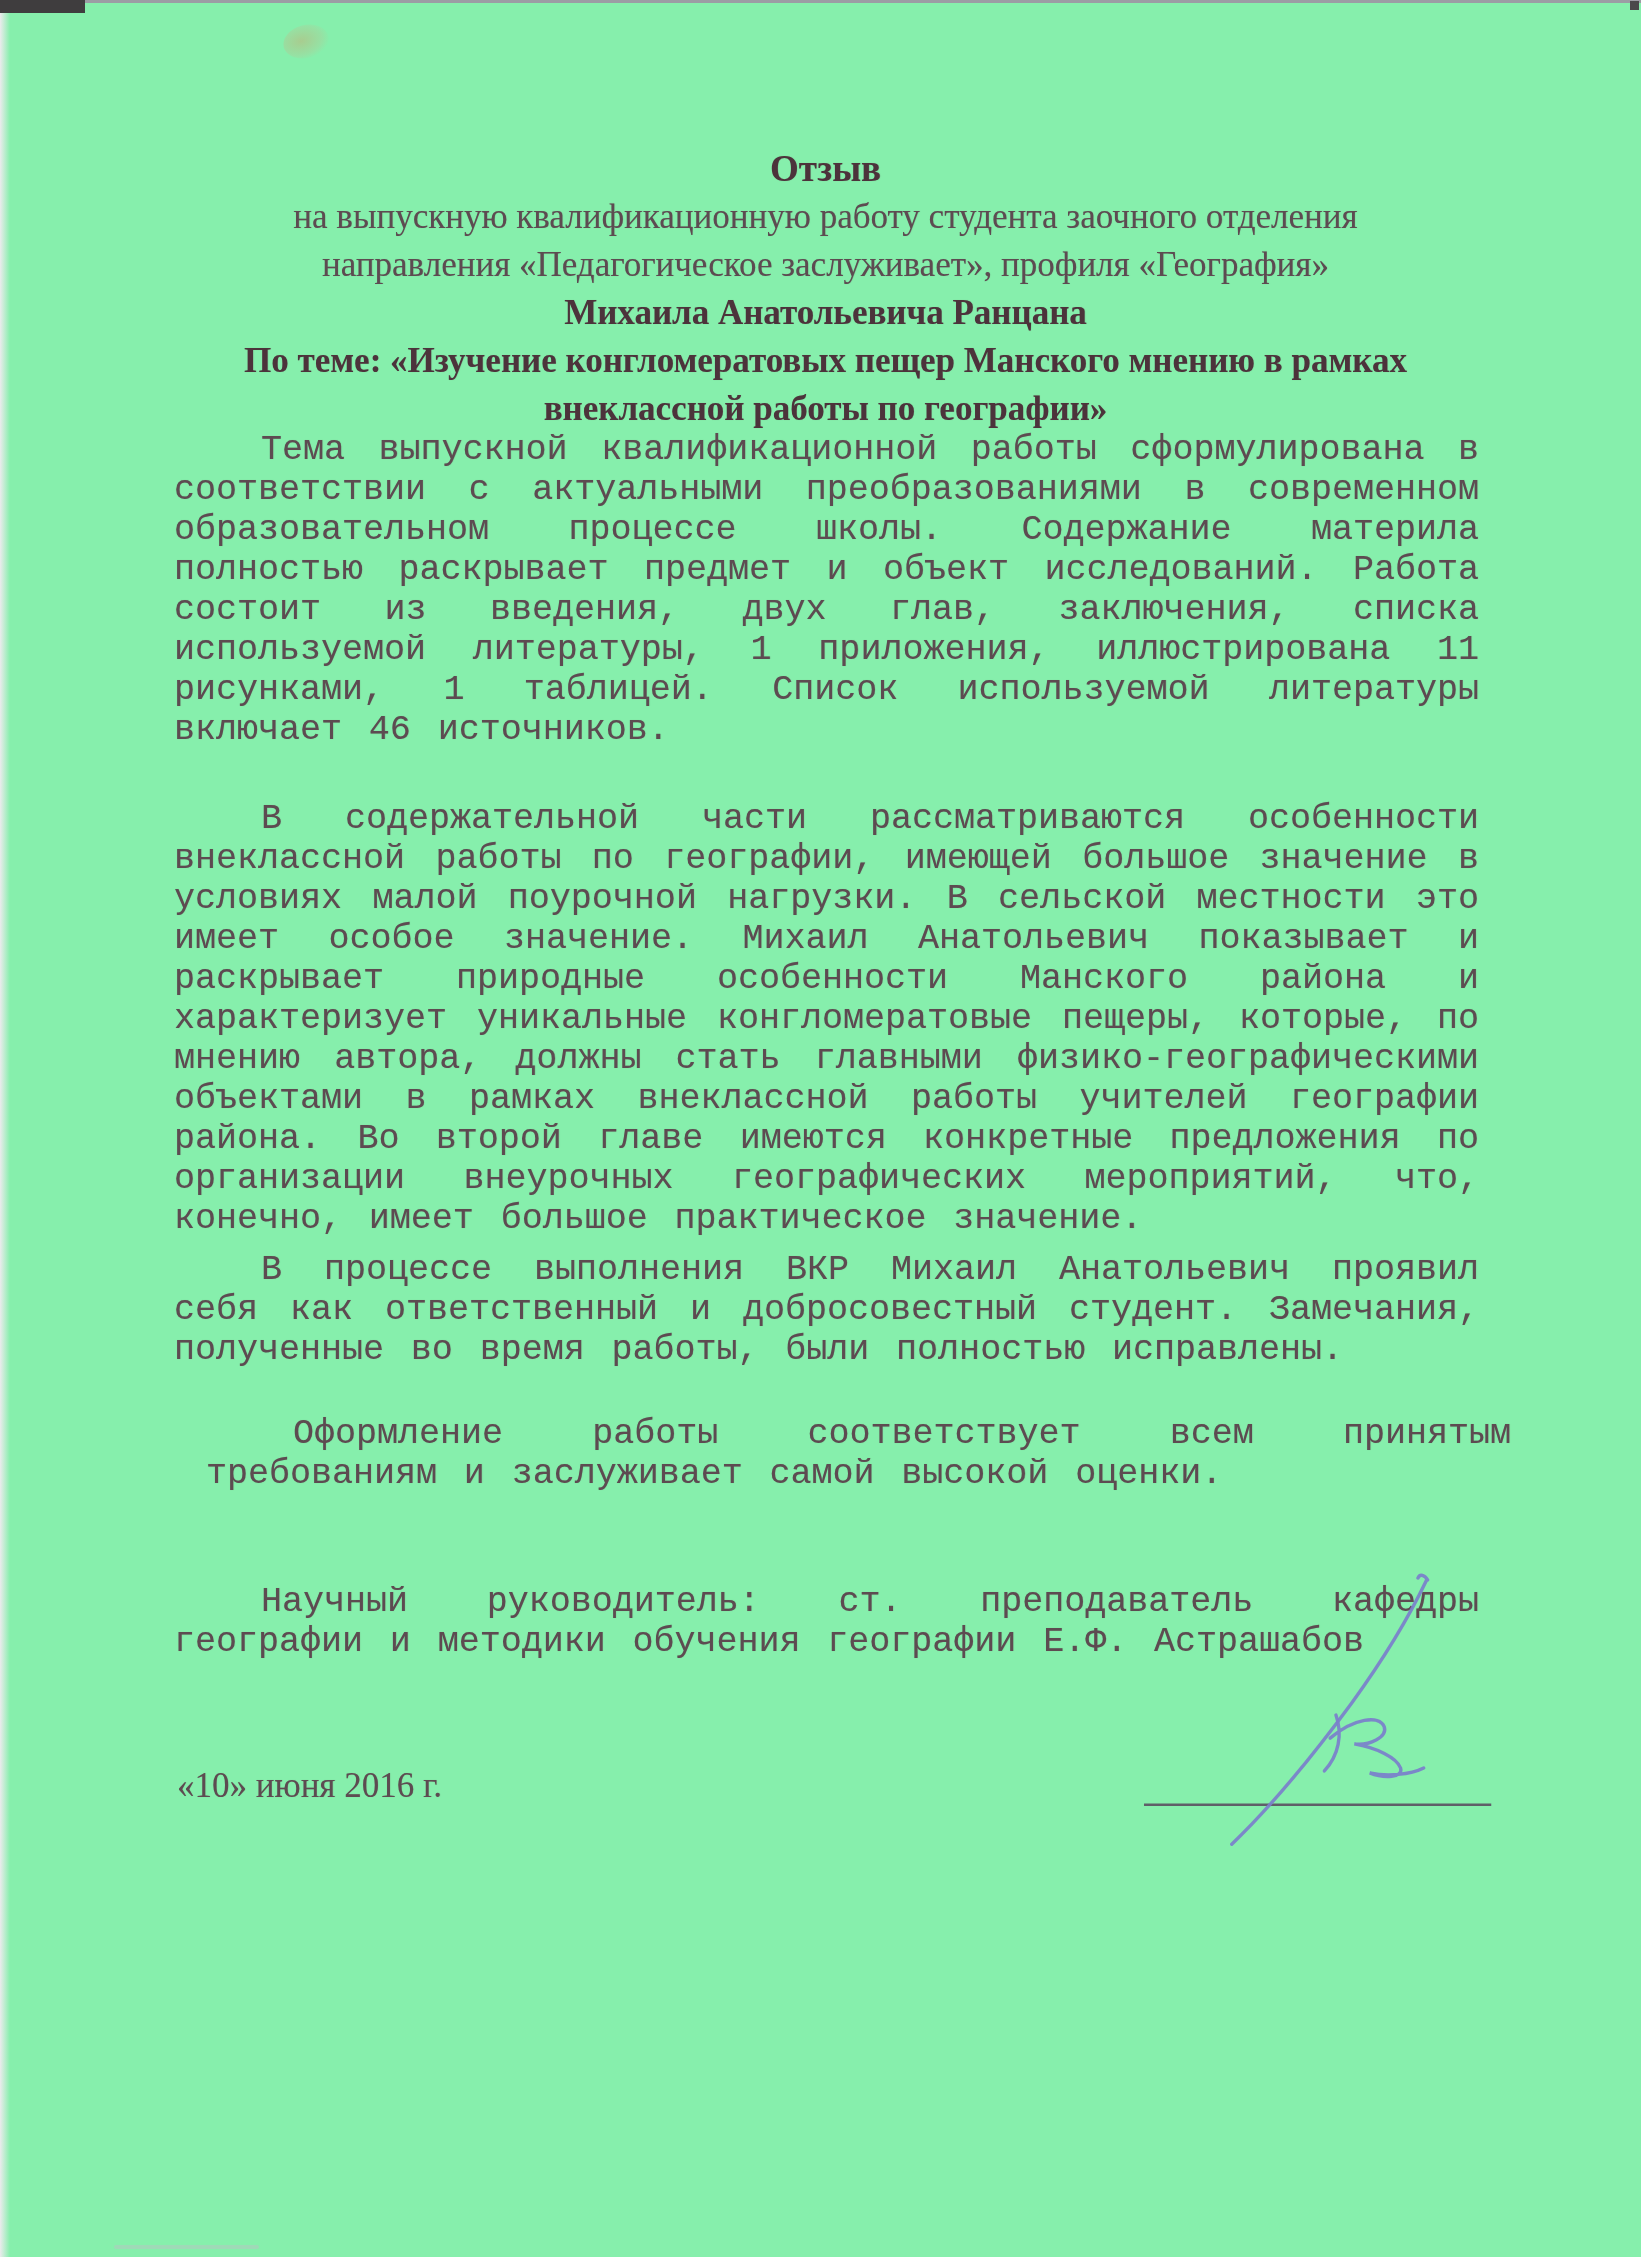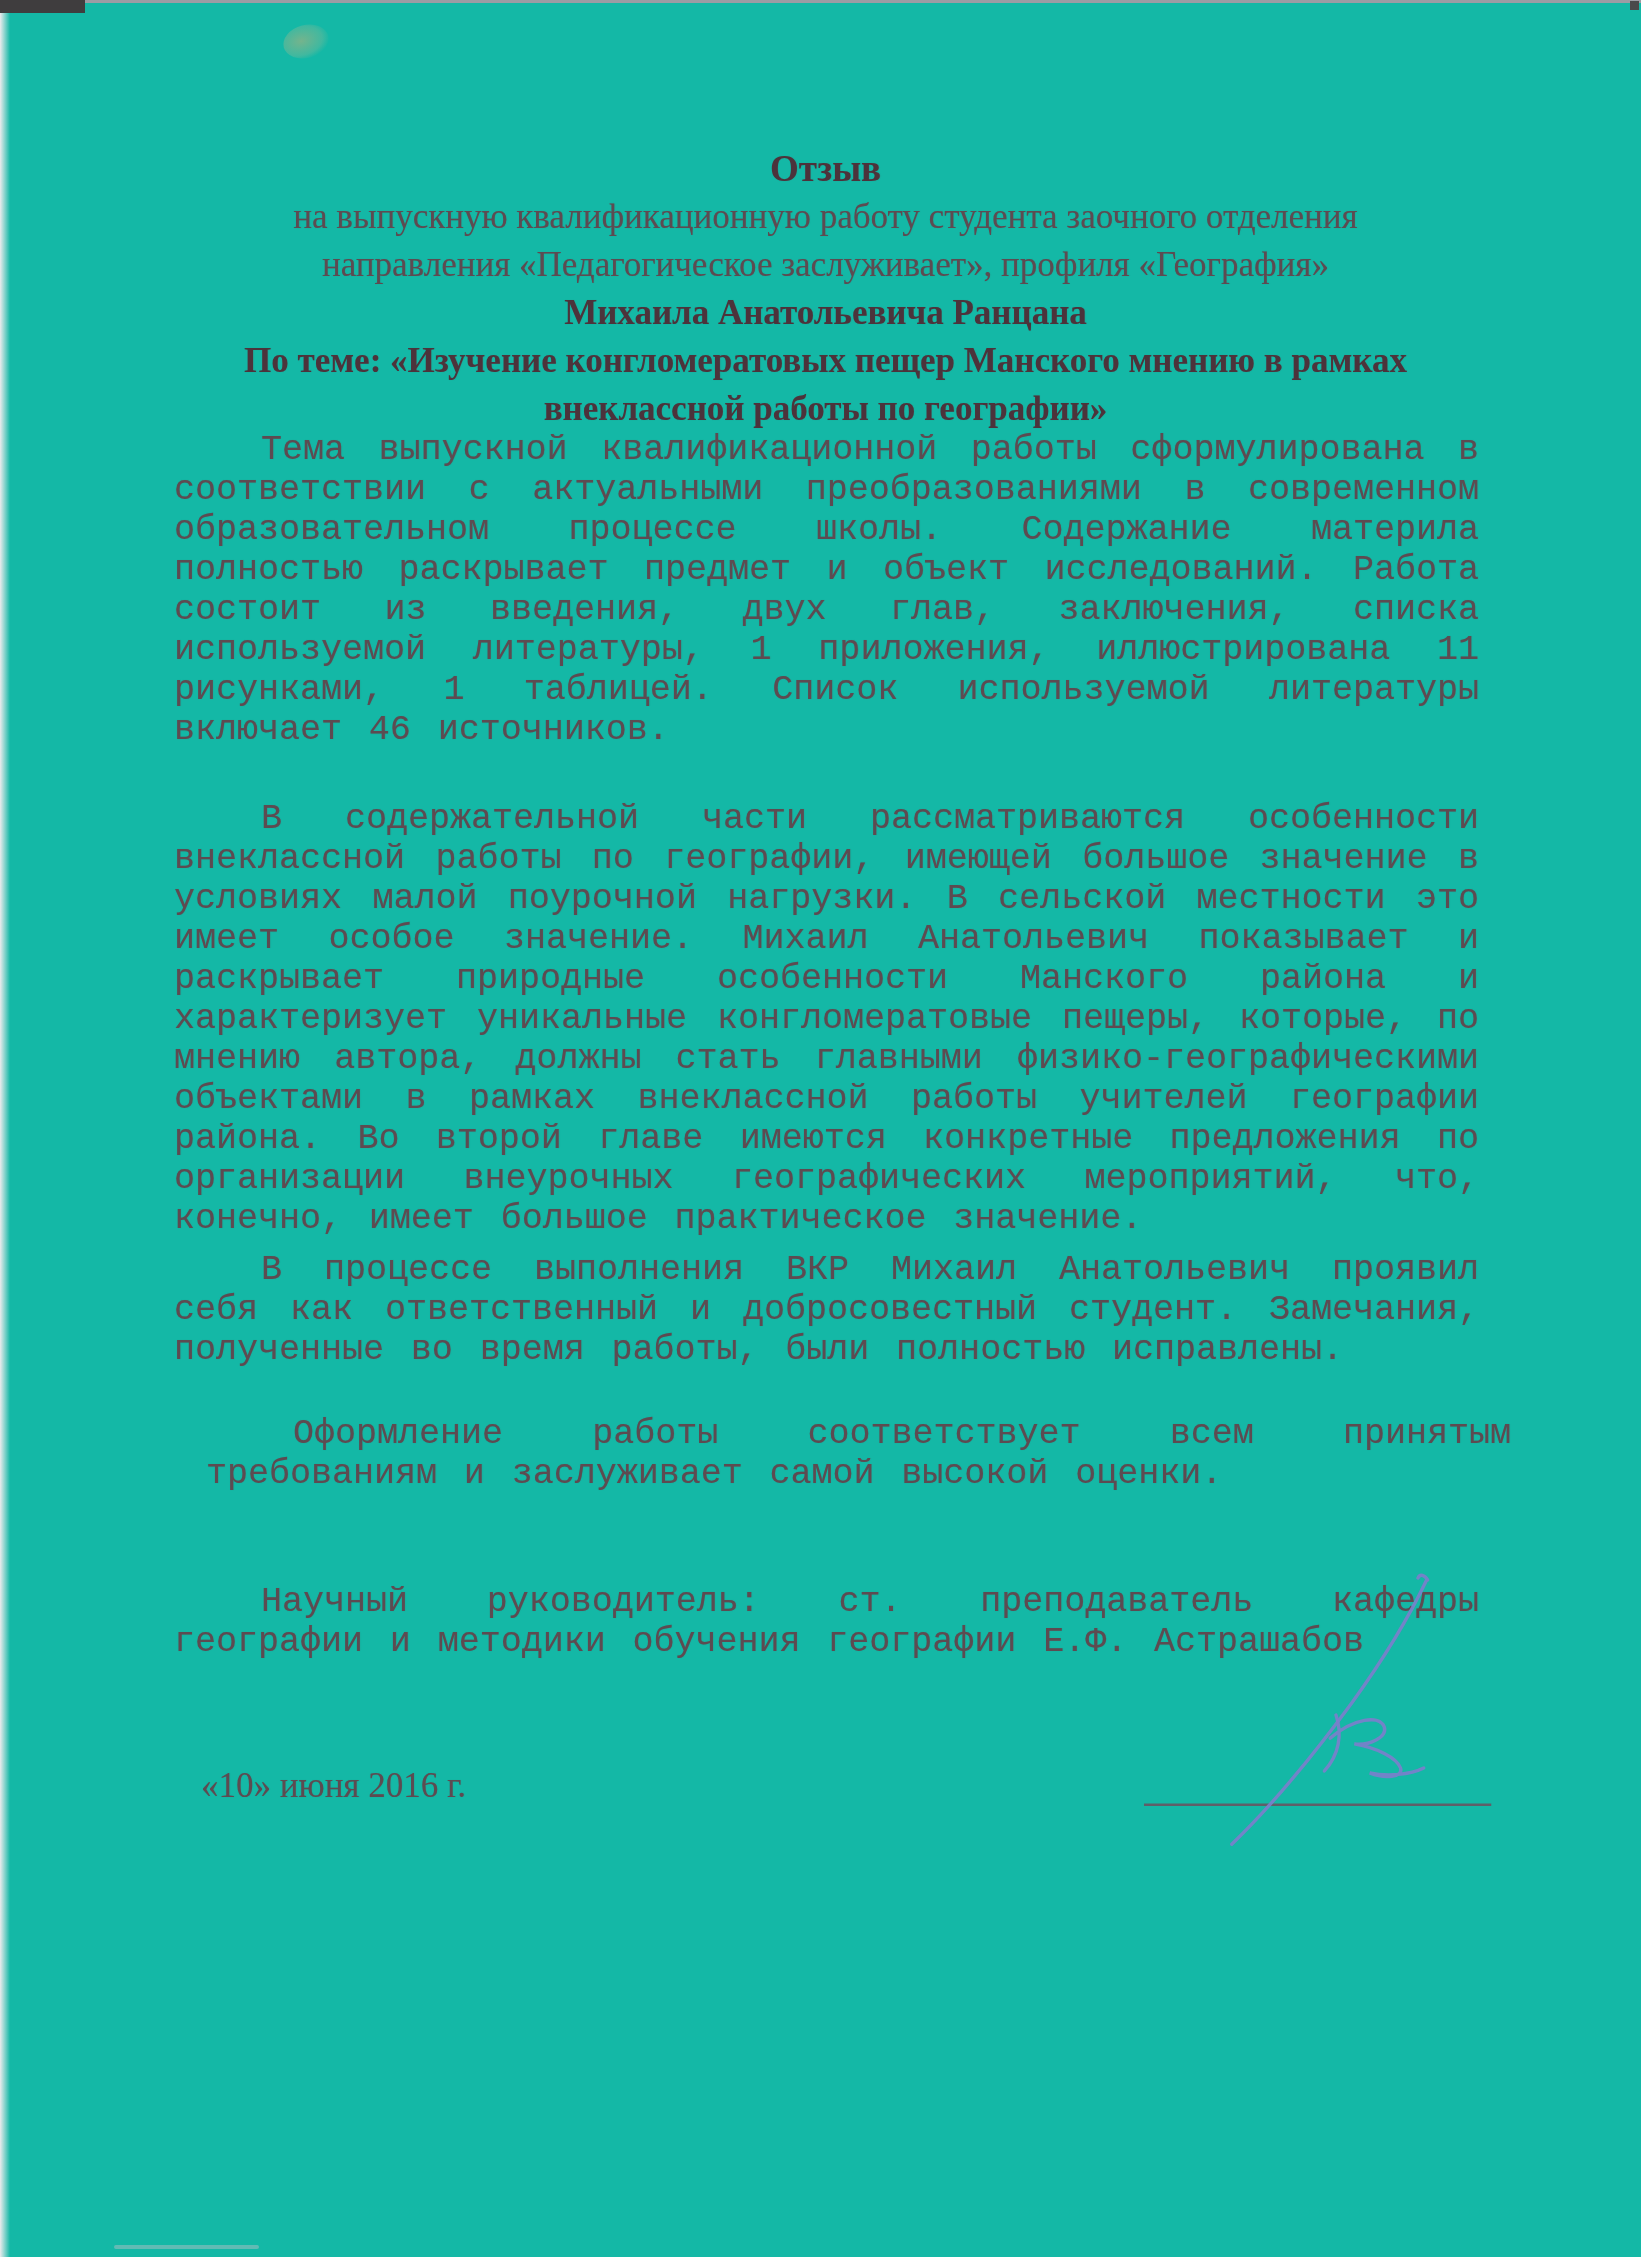--- a/index.html
+++ b/index.html
@@ -5,21 +5,21 @@
   html,body{margin:0;padding:0;}
   body{
     background:#e8e8ea;
     font-family:"Liberation Serif","DejaVu Serif",serif;
   }
   .page{
     position:relative;
     width:1641px;
     height:2257px;
     margin:0 auto;
-    background:#14b8a6;
+    background:#86efac;
     overflow:hidden;
   }
   
   .page::before{
     content:"";
     position:absolute;left:0;top:0;bottom:0;width:9.7px;
     background:linear-gradient(to right,#ecebed,rgba(253,252,252,0));
     pointer-events:none;
   }
   
@@ -81,21 +81,20 @@
   .p1{top:430px;}
   .p2{top:799px;}
   .p3{top:1250px;}
   .p4{top:1414px;margin-left:32px;}
   .supervisor{top:1582px;}
   .date-line{
     position:absolute;
     left:177px;top:1759px;
     font-size:35px;
     line-height:53px;
-    margin-left:24px;
   }
   .signature-wrap{
     position:absolute;
     left:1089px;top:1572px;
     width:409px;height:285px;
   }
   .signature-wrap svg{display:block;width:100%;height:100%;}
 </style>
 </head>
 <body>

